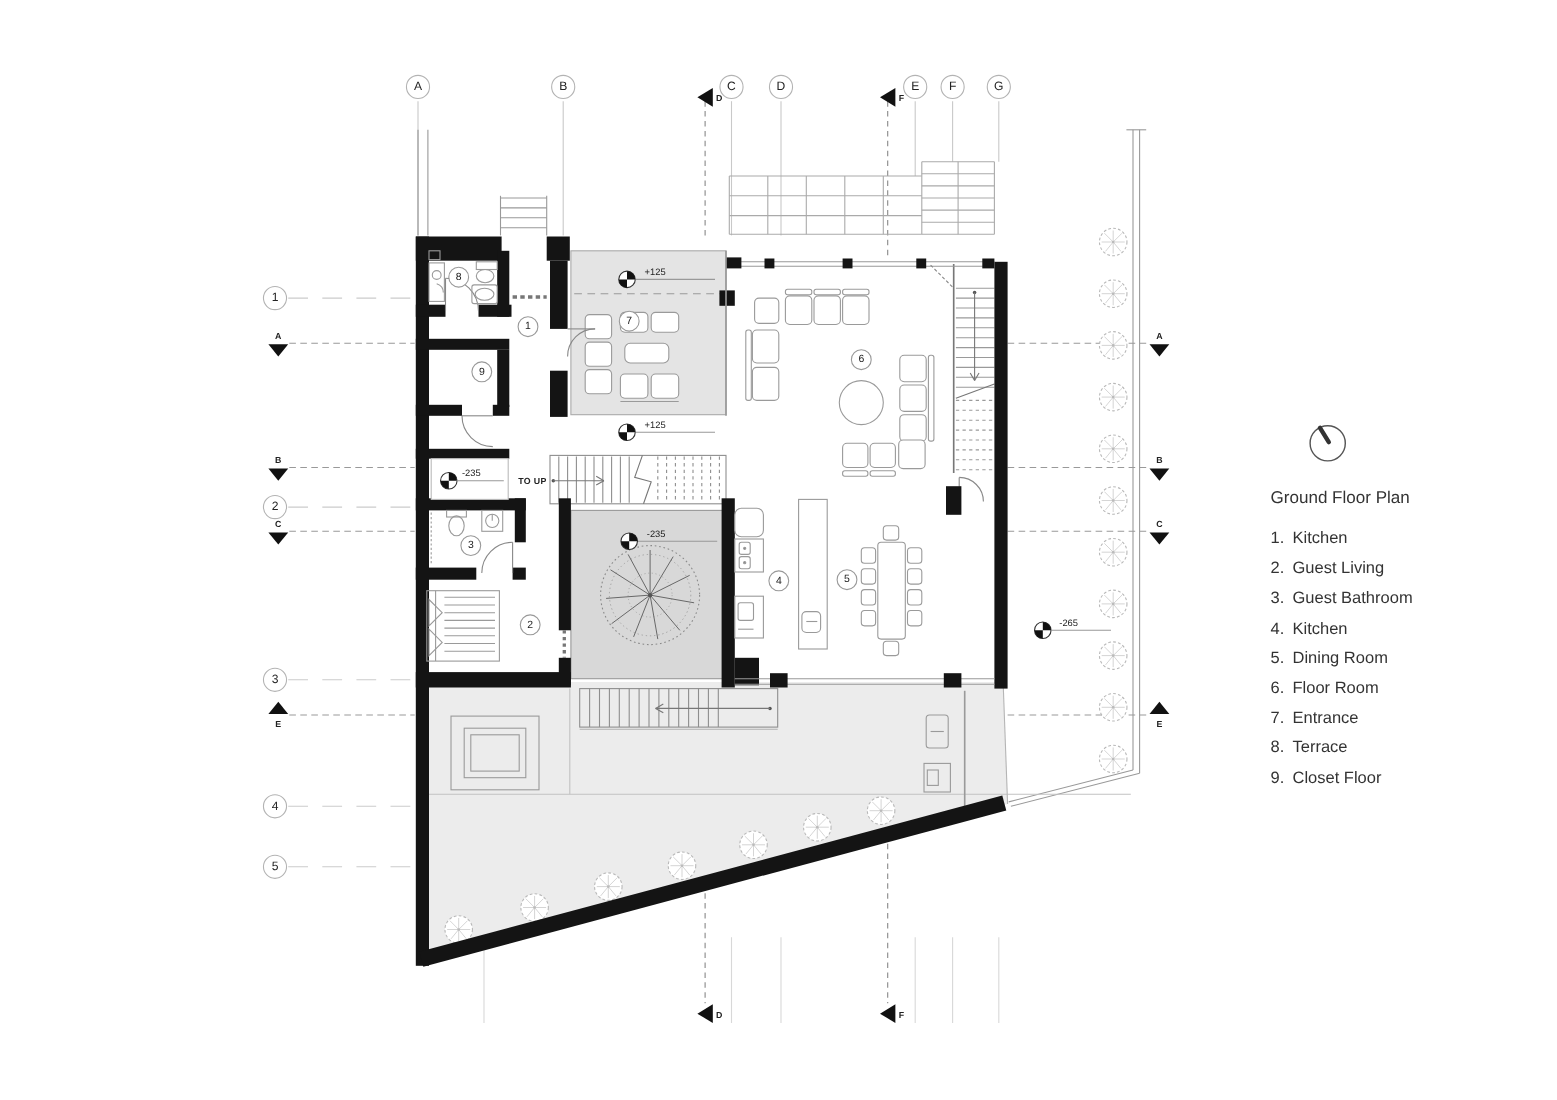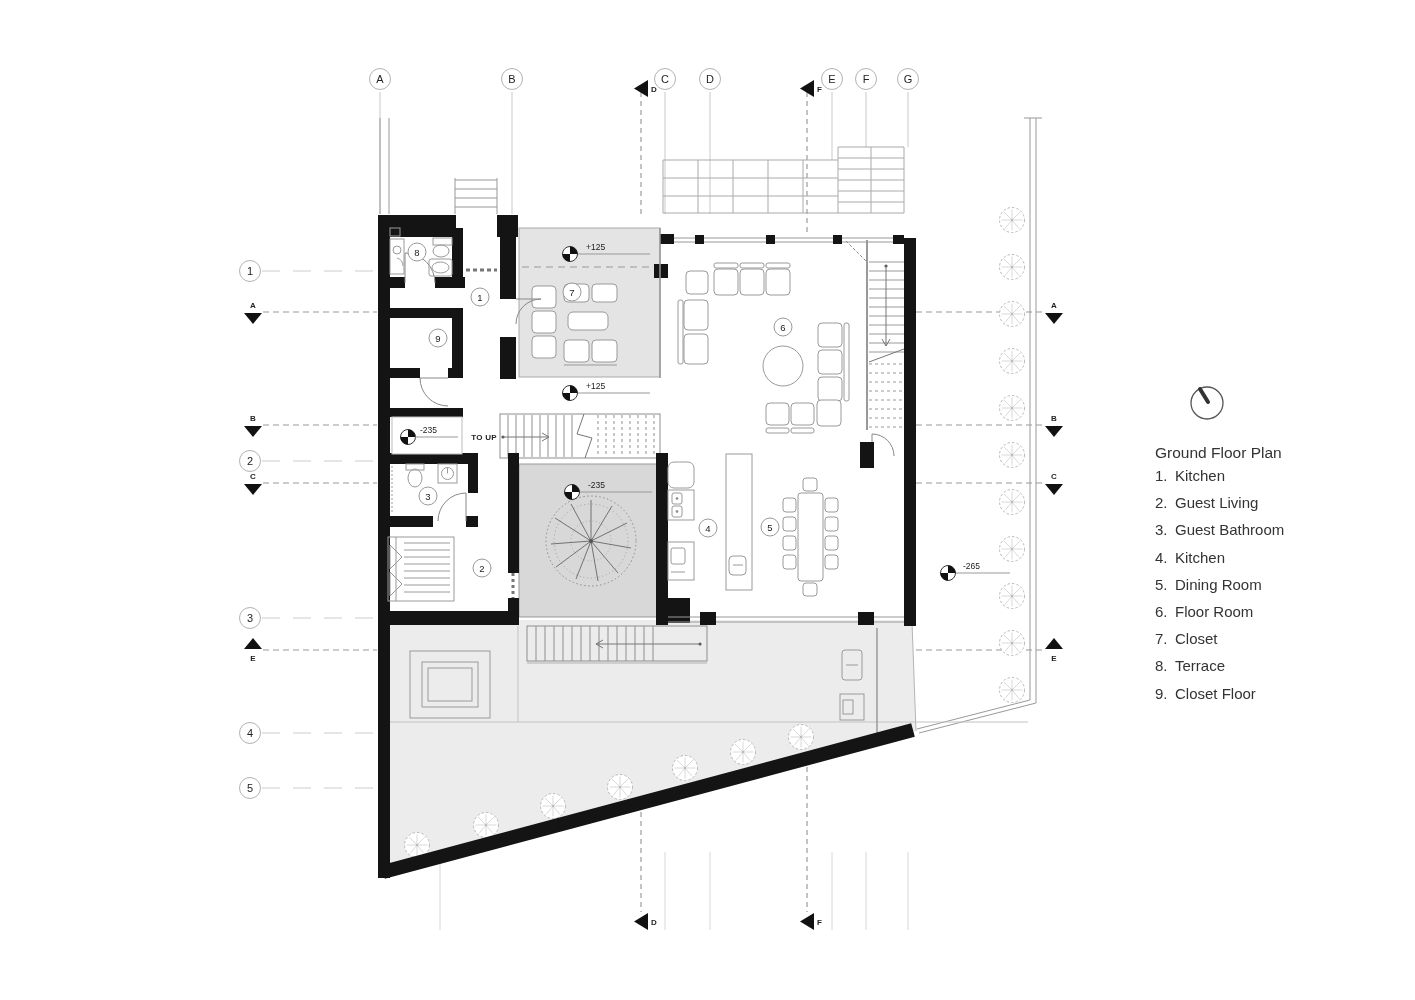--- a/index.html
+++ b/index.html
@@ -5,21 +5,21 @@
   html,body{margin:0;padding:0;background:#fff;}
   #stage{position:relative;width:1415px;height:1000px;background:#fff;overflow:hidden;
          font-family:"Liberation Sans",sans-serif;}
   svg text{font-family:"Liberation Sans",sans-serif;fill:#222;}
   .bubble-t{font-size:11px;}
   .sec-t{font-size:8px;font-weight:bold;}
   .room-t{font-size:9.5px;}
   .lvl-t{font-size:8.5px;}
   .stair-t{font-size:8px;font-weight:bold;letter-spacing:.3px;}
   #legend{position:absolute;left:1155px;top:444px;width:250px;color:#333;}
-  #legend .title{font-size:15.5px;color:#333;}
+  #legend .title{font-size:15.5px;margin-bottom:14px;color:#333;}
   #legend .item{display:flex;font-size:15px;line-height:27.2px;color:#333;}
   #legend .num{width:20px;flex:0 0 20px;}
   .w{fill:var(--wall,#141414);}
   .thin{stroke:#999;stroke-width:1;fill:none;}
   .furn{stroke:#9a9a9a;stroke-width:1;fill:#fff;}
   .furn2{stroke:#9a9a9a;stroke-width:1;fill:none;}
 </style>
 </head>
 <body>
 
@@ -694,21 +694,21 @@
   <div class="item">
         <span class="num">5.</span>
         <span>Dining Room</span>
       </div>
   <div class="item">
         <span class="num">6.</span>
         <span>Floor Room</span>
       </div>
   <div class="item">
         <span class="num">7.</span>
-        <span>Closet</span>
+        <span>Entrance</span>
       </div>
   <div class="item">
         <span class="num">8.</span>
         <span>Terrace</span>
       </div>
   <div class="item">
         <span class="num">9.</span>
         <span>Closet Floor</span>
       </div>
 </div>

